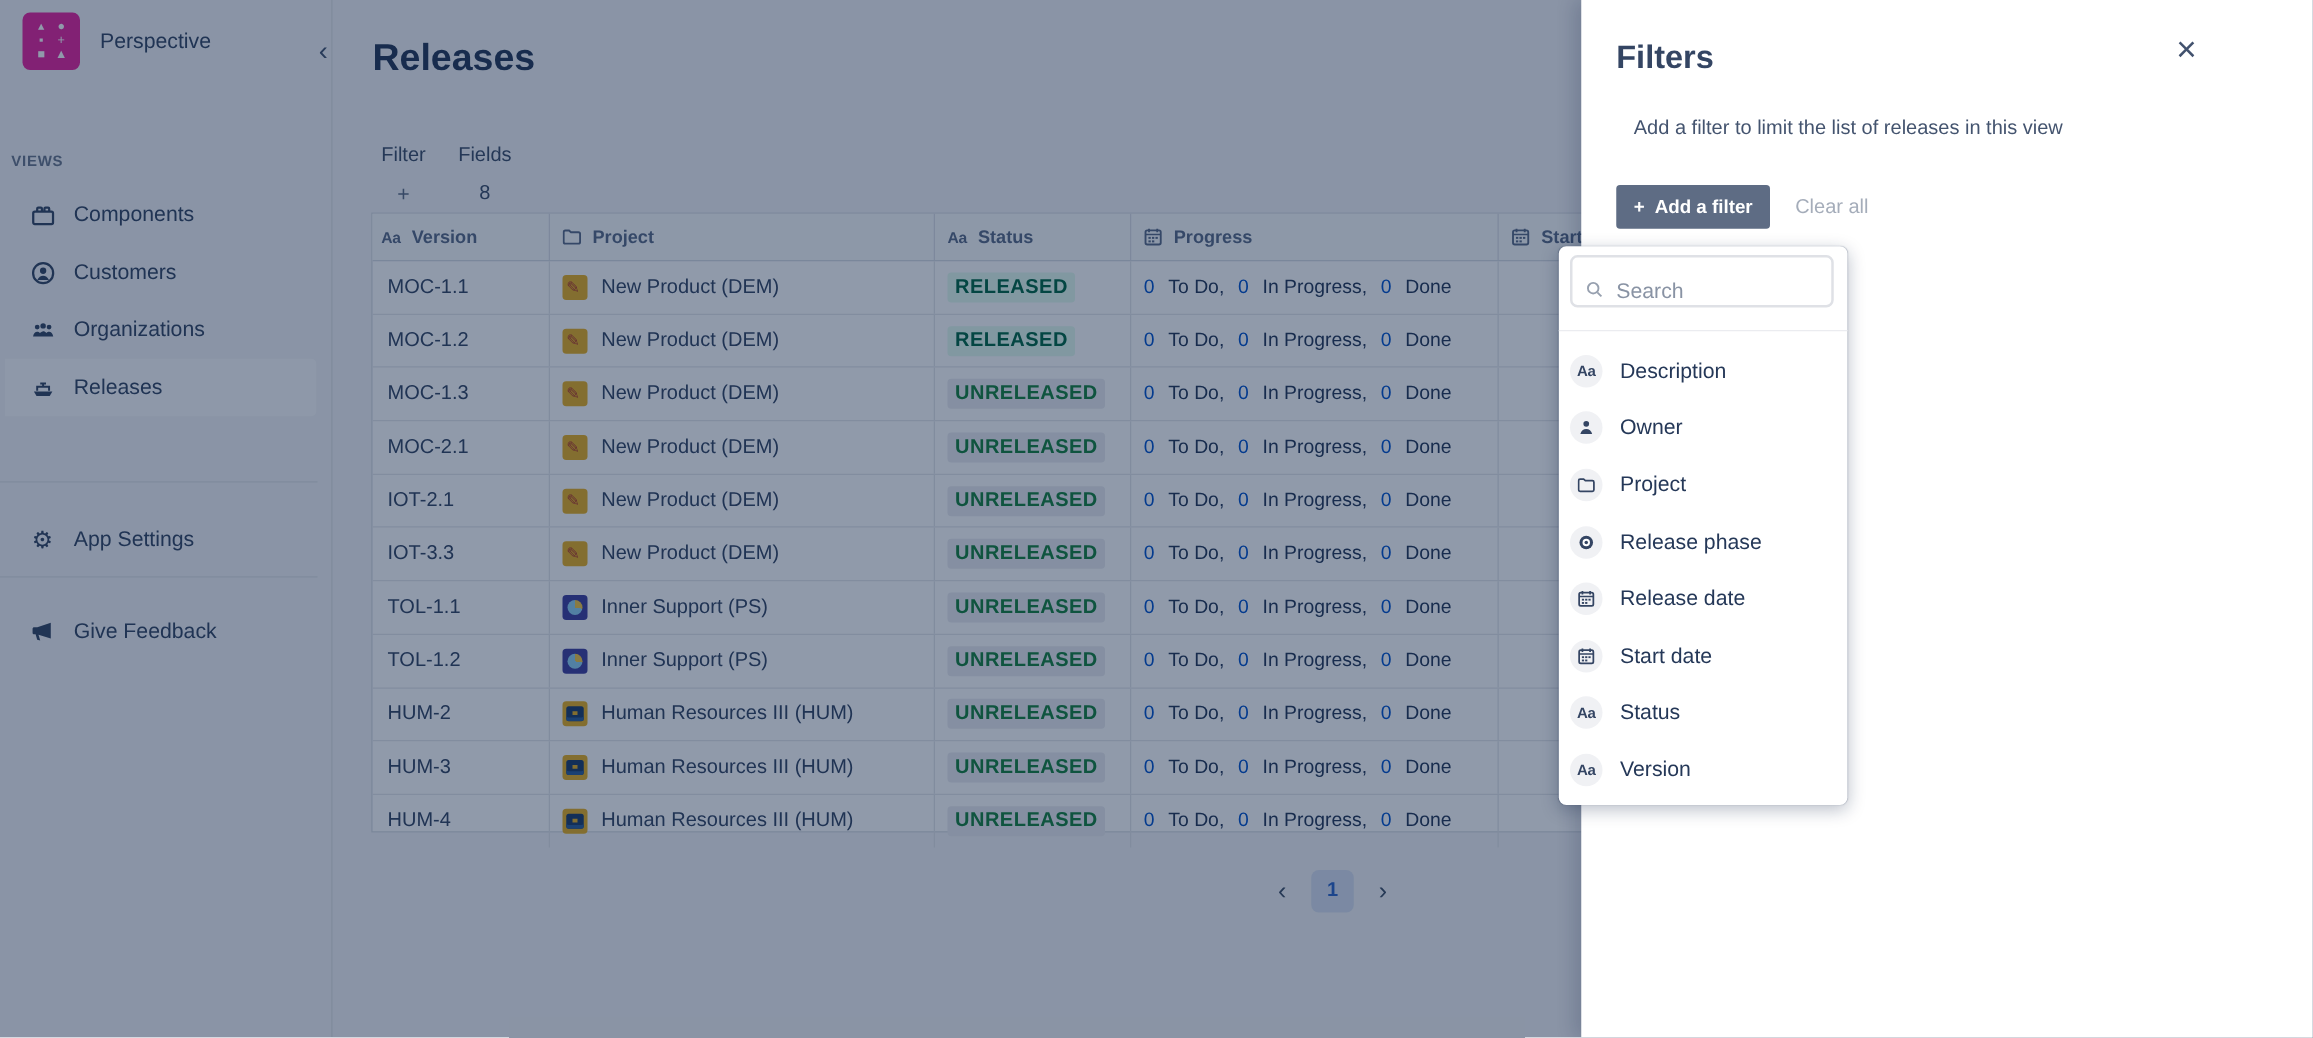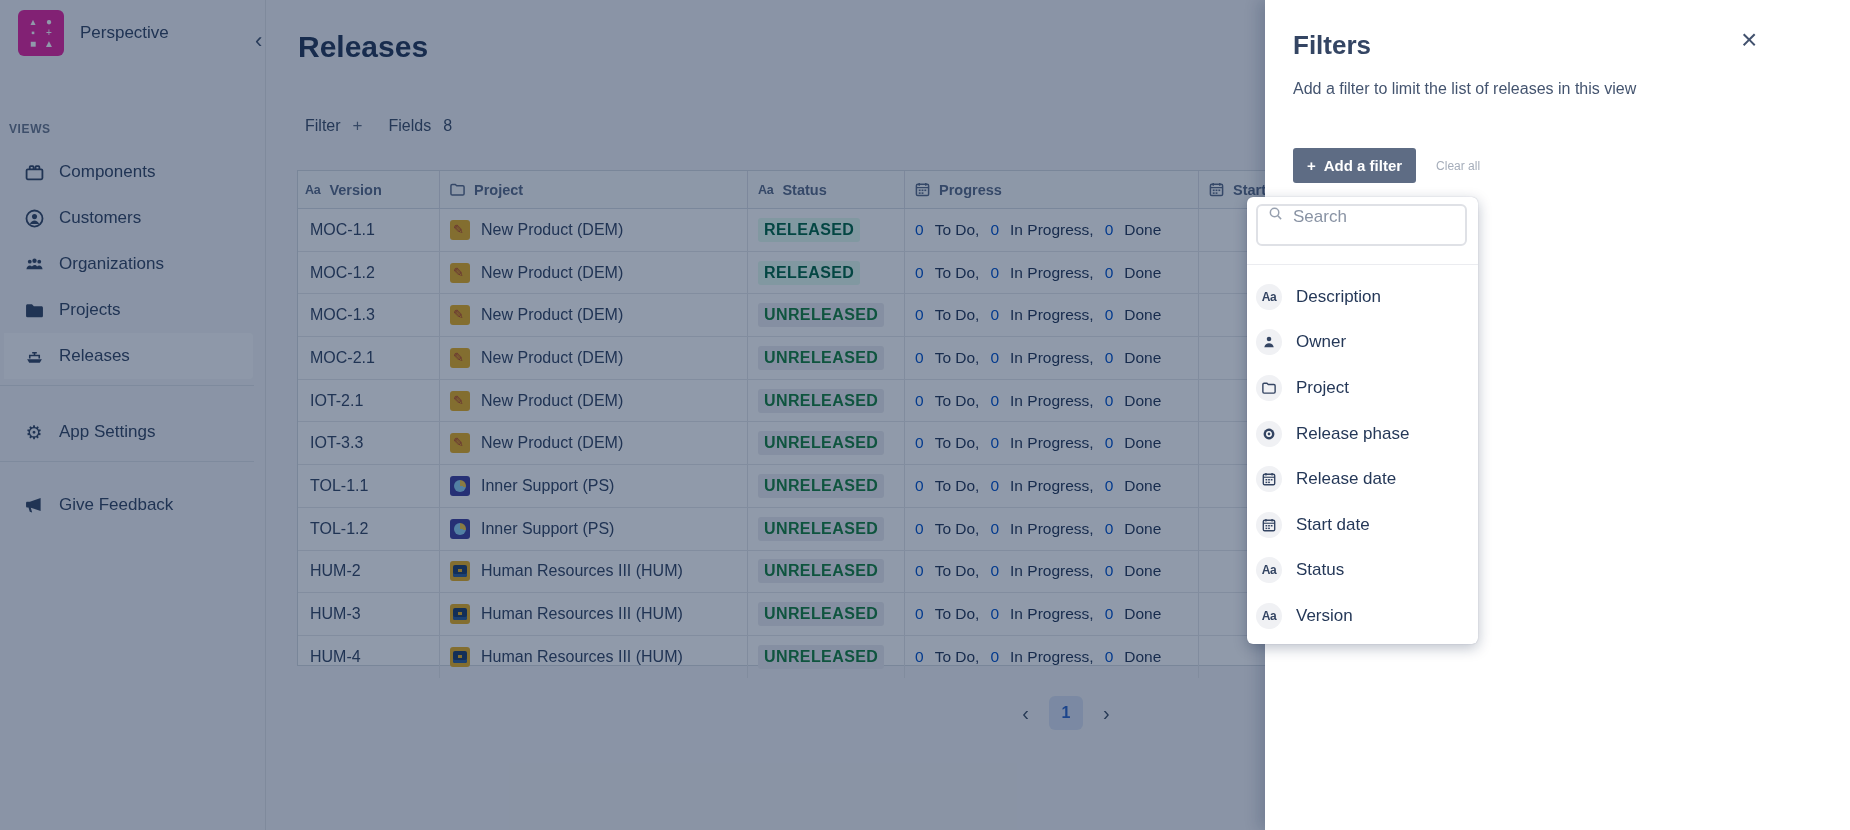--- a/index.html
+++ b/index.html
@@ -18,21 +18,21 @@
   .sitem.sel{background:rgba(255,255,255,.72);border-radius:0 4px 4px 0;}
   .sicon{width:20px;height:20px;color:#344563;display:flex;align-items:center;justify-content:center;flex:none;}
   .sicon svg{width:19px;height:19px;}
   .sdiv{position:absolute;left:0;width:254px;border-top:1px solid #dfe2e7;}
   .sdiv1{top:385px;} .sdiv2{top:461px;}
   .gearglyph{font-size:19px;line-height:1;}
 
   
   h1.pgtitle{position:absolute;left:298px;top:30px;margin:0;font-size:30px;font-weight:600;color:#253858;}
   .toolbar{position:absolute;left:305px;top:116px;display:flex;gap:26px;}
-  .tb{display:flex;align-items:center;gap:12px;border:none;background:none;padding:0;font-family:inherit;font-size:16px;color:#3c4d68;cursor:pointer;}
+  .tb{display:flex;align-items:center;gap:12px;border:none;background:none;padding:0;font-family:inherit;font-size:16px;color:#3c4d68;cursor:pointer;flex-direction:column;}
   .tb .plus{color:#5e6c84;font-size:17px;}
   .tb .cnt{color:#3c4d68;}
 
   
   .tablewrap{position:absolute;left:297px;top:170px;width:1538px;height:496px;background:#fff;border:1px solid #d6dae1;box-sizing:border-box;}
   .thead,.tr{display:grid;grid-template-columns:141px 308px 157px 294px auto;}
   .thead{height:37px;background:#fafbfc;border-bottom:1px solid #d8dce3;}
   .th{display:flex;align-items:center;gap:9px;padding-left:10px;font-size:14.5px;font-weight:600;color:#5a6b87;border-left:1px solid #dcdfe5;overflow:hidden;white-space:nowrap;}
   .th:first-child{border-left:none;padding-left:7px;}
   .th .hicon{color:#5a6b87;display:flex;align-items:center;} .th .hicon svg{width:15px;height:15px;}
@@ -60,28 +60,28 @@
   
   .pager{position:absolute;left:297px;top:695px;width:1538px;height:36px;display:flex;align-items:center;justify-content:center;gap:16px;}
   .pbtn{border:none;background:none;font-size:20px;color:#3f4f66;cursor:pointer;padding:0 4px;font-family:inherit;}
   .pcur{width:34px;height:34px;border-radius:6px;background:#d9e1f2;color:#2d64c8;font-size:16px;font-weight:600;display:flex;align-items:center;justify-content:center;cursor:pointer;}
 
   
   .blanket{position:absolute;inset:0;background:rgba(9,30,66,.45);z-index:50;}
   .panel{position:absolute;right:0;top:0;width:585px;height:830px;background:#fff;z-index:60;box-shadow:-6px 0 14px rgba(9,30,66,.18);}
   .panel h2{position:absolute;left:28px;top:30px;margin:0;font-size:26px;font-weight:600;color:#344563;}
   .panel .x{position:absolute;left:476px;top:26px;font-size:28px;color:#42526e;cursor:pointer;line-height:1;}
-  .panel p{position:absolute;left:28px;top:80px;margin:0;font-size:16px;color:#44546f;width:420px;}
+  .panel p{position:absolute;left:28px;top:80px;margin:14px;font-size:16px;color:#44546f;width:420px;}
   .panel-actions{position:absolute;left:28px;top:148px;display:flex;align-items:center;gap:20px;}
   .addf{height:35px;padding:0 14px;border:none;border-radius:3px;background:#5e6c84;color:#fff;font-family:inherit;font-size:15px;font-weight:600;display:flex;align-items:center;gap:8px;cursor:pointer;}
-  .clearall{border:none;background:none;font-family:inherit;font-size:12px;color:#a5adba;cursor:default;padding:0;}
+  .clearall{border:none;background:none;font-family:inherit;font-size:16px;color:#a5adba;cursor:default;padding:0;}
 
   
   .dropdown{position:absolute;left:1247px;top:197px;width:231px;height:447px;background:#fff;border-radius:6px;z-index:70;box-shadow:0 4px 14px rgba(9,30,66,.28),0 0 1px rgba(9,30,66,.3);box-sizing:border-box;}
-  .search{position:absolute;left:9px;top:7px;width:211px;height:42px;border:2px solid #dfe1e6;border-radius:6px;box-sizing:border-box;display:flex;align-items:flex-start;gap:8px;padding:0 10px;background:#fff;}
+  .search{position:absolute;left:9px;top:7px;width:211px;height:42px;border:2px solid #dfe1e6;border-radius:6px;box-sizing:border-box;display:flex;align-items:flex-end;gap:8px;padding:0 10px;background:#fff;}
   .search svg{width:15px;height:15px;flex:none;}
   .search input{border:none;outline:none;font-family:inherit;font-size:17px;color:#172b4d;width:100%;background:transparent;}
   .search input::placeholder{color:#8993a4;}
   .dd-divider{position:absolute;left:0;top:67px;width:100%;border-top:1px solid #ebecf0;}
   #dd-items{position:absolute;left:0;top:73px;width:100%;margin:0;padding:4px 0 0;list-style:none;}
   .dditem{display:flex;align-items:center;gap:14px;height:45.6px;padding-left:9px;font-size:17px;color:#253858;cursor:pointer;}
   .ddicon{width:26px;height:26px;border-radius:50%;background:#f0f1f4;color:#344563;display:flex;align-items:center;justify-content:center;flex:none;}
   .ddicon svg{width:14px;height:14px;}
   .ddicon .aa{font-size:12px;}
 </style>
@@ -128,28 +128,20 @@
           <span class="sicon">
             <svg viewBox="0 0 20 16" fill="currentColor">
               <circle cx="5" cy="5" r="2"></circle>
               <circle cx="10" cy="4" r="2.3"></circle>
               <circle cx="15" cy="5" r="2"></circle>
               <path d="M1.5 13c.4-2.7 1.8-4 3.5-4 .9 0 1.7.4 2.3 1.1A5.2 5.2 0 0 1 10 8.6c1.1 0 2 .5 2.7 1.5.6-.7 1.4-1.1 2.3-1.1 1.7 0 3.1 1.3 3.5 4z"></path>
             </svg>
           </span>
           <span>Organizations</span>
         </div>
-        <div class="sitem">
-          <span class="sicon">
-            <svg viewBox="0 0 18 15" fill="currentColor">
-              <path d="M1 3c0-.8.6-1.4 1.4-1.4h4.2L8.4 3.4h7.2c.8 0 1.4.6 1.4 1.4v7.8c0 .8-.6 1.4-1.4 1.4H2.4A1.4 1.4 0 0 1 1 12.6z"></path>
-            </svg>
-          </span>
-          <span>Projects</span>
-        </div>
         <div class="sitem sel">
           <span class="sicon">
             <svg viewBox="0 0 18 16">
               <path d="M2 10.5h14l-2 3.5H4z" fill="currentColor"></path>
               <path d="M4.5 10V7h9v3M9 7V4.5M6.8 4.5h4.4" fill="none" stroke="currentColor" stroke-width="1.5"></path>
             </svg>
           </span>
           <span>Releases</span>
         </div>
       </nav>

